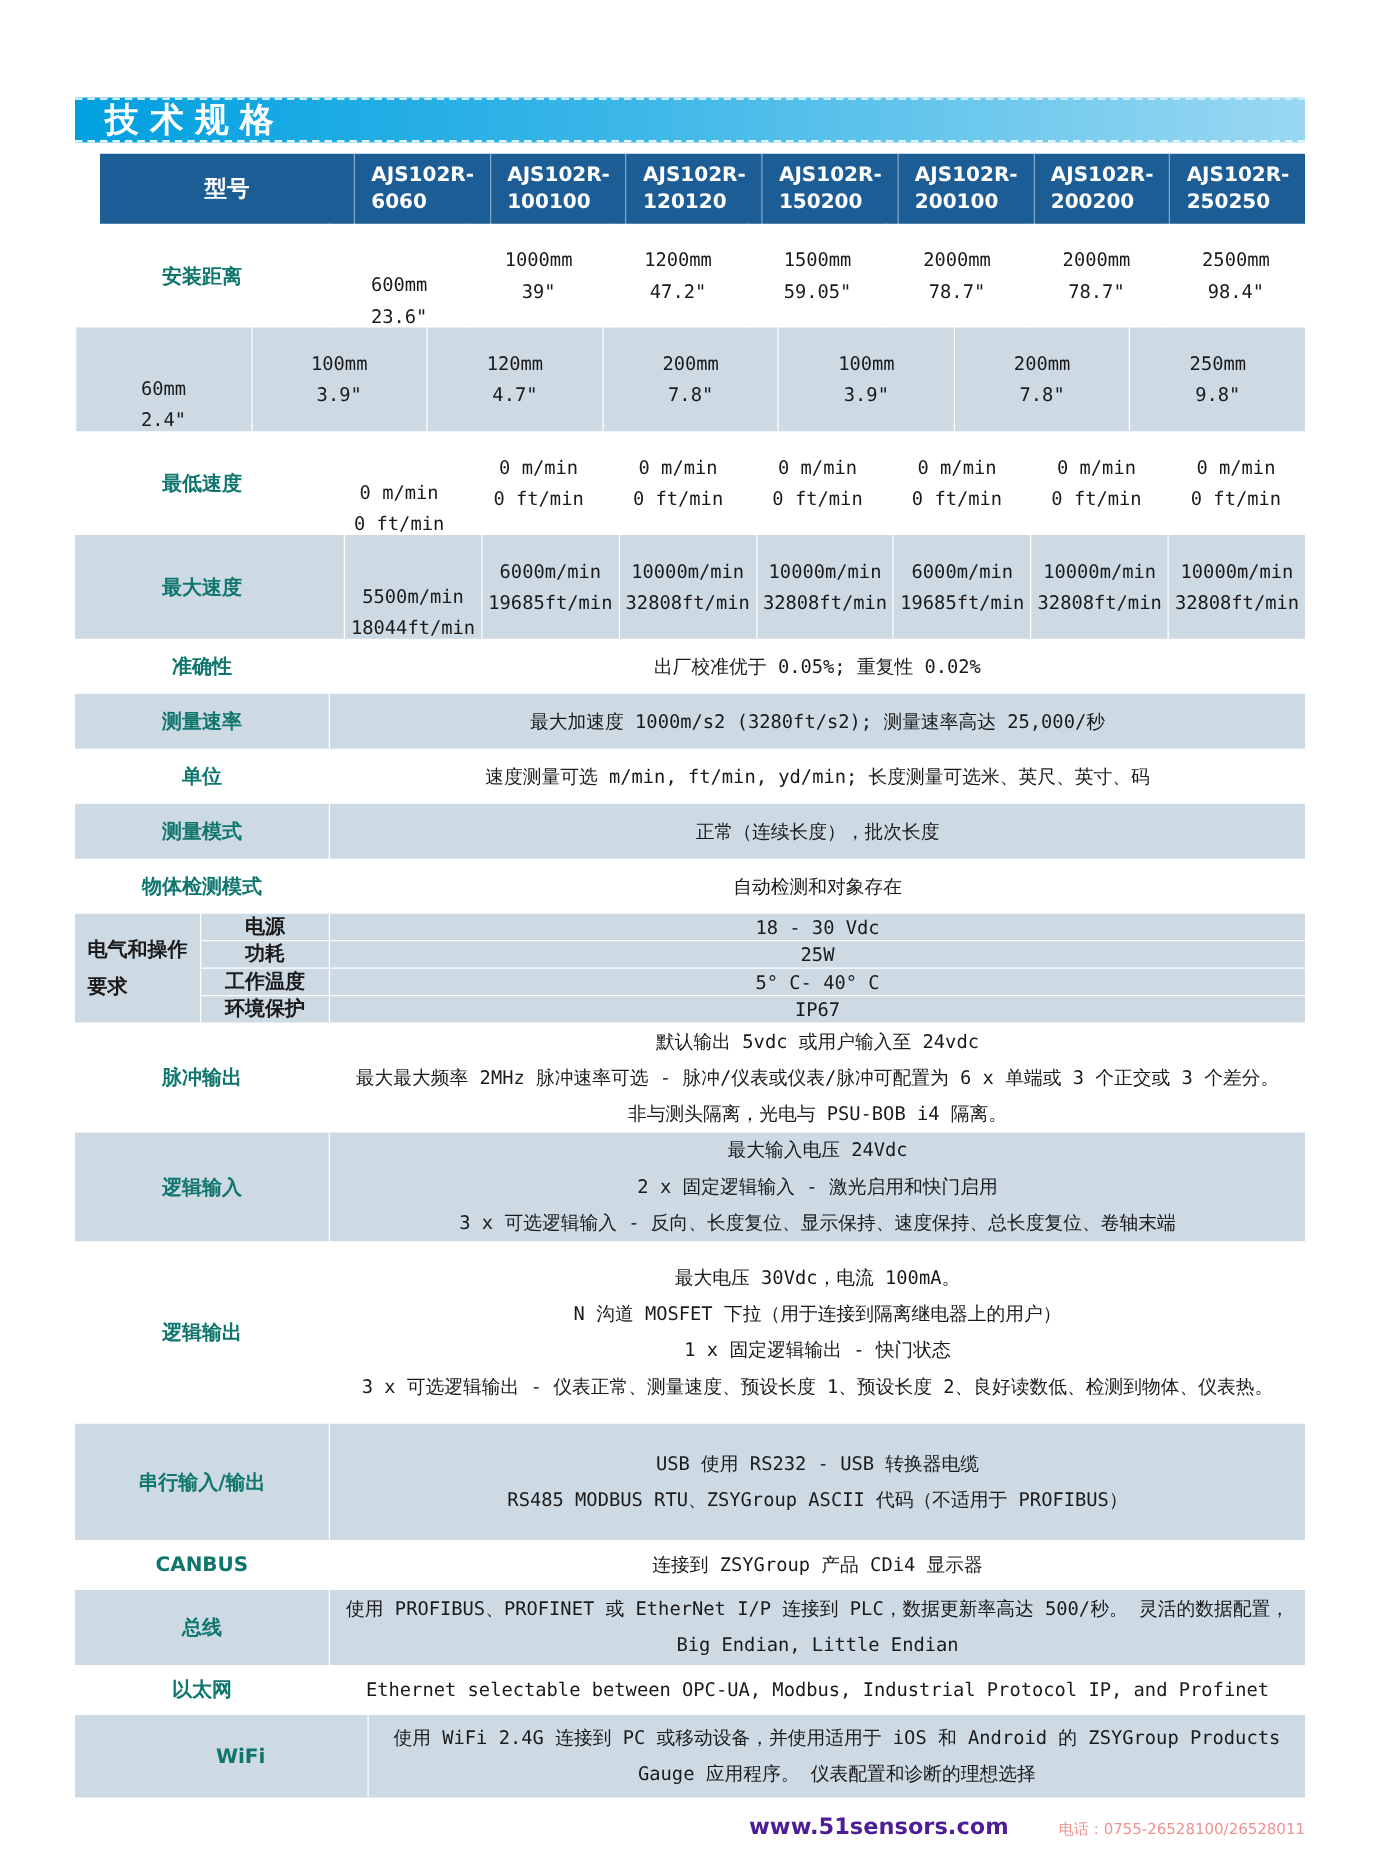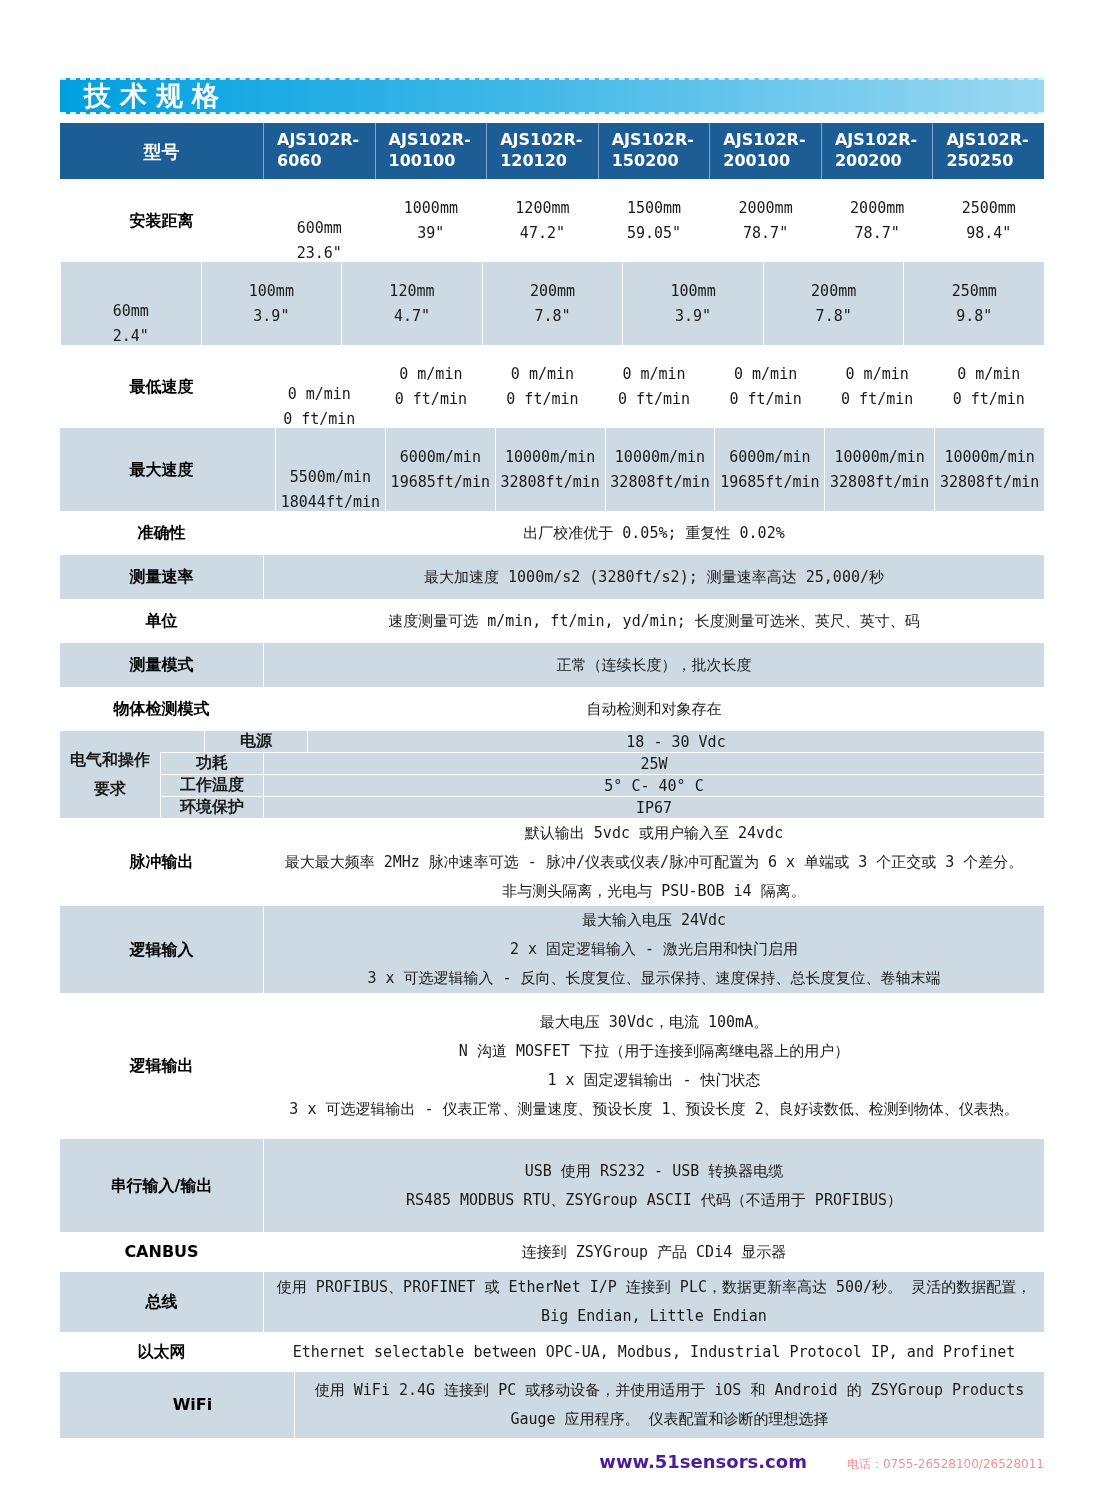--- a/index.html
+++ b/index.html
@@ -24,25 +24,25 @@
     color:#fff; font-size:27px; font-weight:bold; letter-spacing:9px;
     font-family:"DejaVu Sans","Liberation Sans",sans-serif;
   }
 
   
   .spec-table { width:100%; font-size:15px; }
   .trow { display:flex; align-items:stretch; }
   .shaded { background:#cdd9e3; }
   .lab {
     width:203px; display:flex; align-items:center; justify-content:center;
-    text-align:center; font-weight:bold; font-size:16px; color:#000000; line-height:1.5;
+    text-align:center; font-weight:bold; font-size:16px; color:#0f766e; line-height:1.5;
     font-family:"DejaVu Sans","Liberation Sans",sans-serif; padding:0 8px;
   }
   
-  .thead { background:#1d5d95; height:56px; color:#fff; display:flex; }
+  .thead { background:#1d5d95; height:56px; color:#fff; display:flex;margin-left:20px; }
   .thead .lab { color:#fff; font-size:18px; }
   .mcols { flex:1; display:flex; border-left:1px solid rgba(255,255,255,.45); }
   .mcell {
     flex:1; border-left:1px solid rgba(255,255,255,.45);
     display:flex; align-items:center; padding-left:13px; padding-right:4px;
     font-weight:bold; font-size:16px; line-height:1.3;
     font-family:"DejaVu Sans","Liberation Sans",sans-serif;
   }
   .mcell:first-child { border-left:none; }
   
@@ -55,27 +55,27 @@
   
   .wide {
     flex:1; border-left:1px solid #fff; display:flex; flex-direction:column;
     justify-content:center; align-items:center; text-align:center;
     line-height:29px; padding:0 12px;
   }
   .wide div { max-width:100%; }
   
   .group { display:flex; background:#cdd9e3; }
   .glab {
-    width:100px; display:flex; align-items:center; justify-content:center; text-align:center;
+    width:100px; display:flex; align-items:center; justify-content:center; text-align:left;
     font-weight:bold; font-size:16px; line-height:1.8; padding:0 10px;
     font-family:"DejaVu Sans","Liberation Sans",sans-serif;
   }
   .gsub { flex:1; display:flex; flex-direction:column; }
   .gsrow { display:flex; height:42px; border-top:1px solid #fff; flex:1; }
-  .gsrow:first-child { border-top:none;margin-left:44px; }
+  .gsrow:first-child { border-top:none; }
   .gslab {
     width:103px; border-left:1px solid #fff; display:flex; align-items:center;
     justify-content:center; font-weight:bold; font-size:16px;
     font-family:"DejaVu Sans","Liberation Sans",sans-serif;
   }
   .gsval { flex:1; border-left:1px solid #fff; display:flex; align-items:center; justify-content:center; }
 
   
   .h67{min-height:67px;} .h55{min-height:55px;} .h56{min-height:56px;} .h59{min-height:59px;gap:12px;}
   .h44{min-height:44px;} .h88{min-height:88px;} .h87{min-height:87px;} .h146{min-height:146px;}

